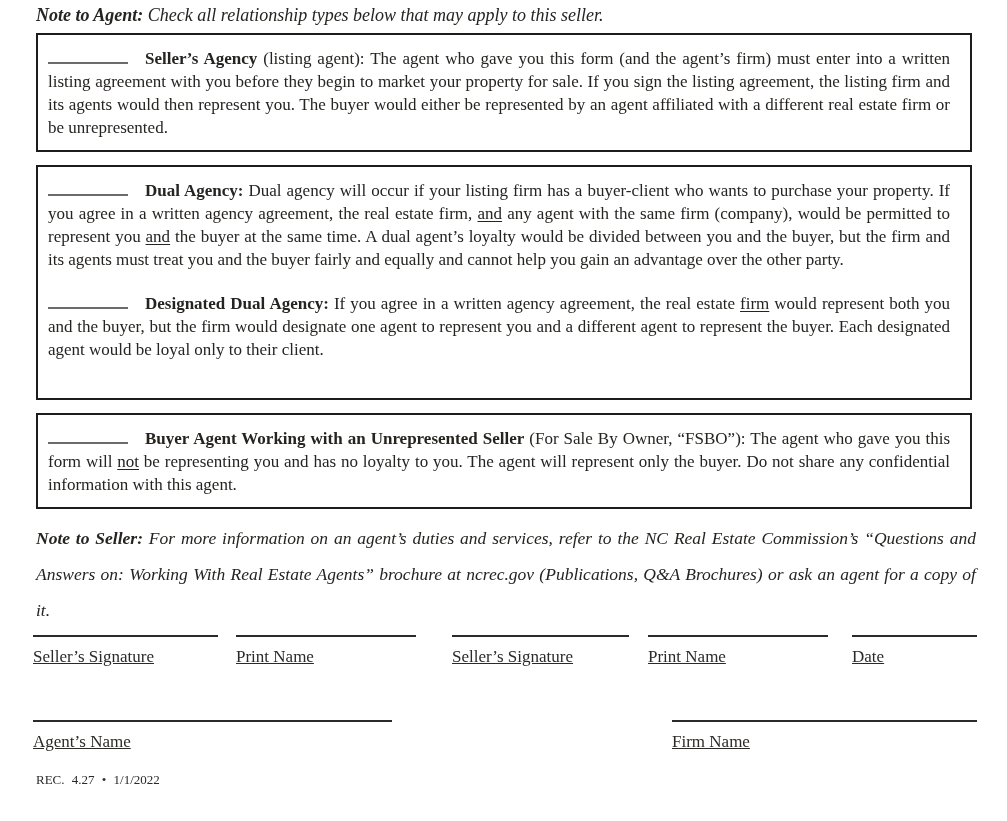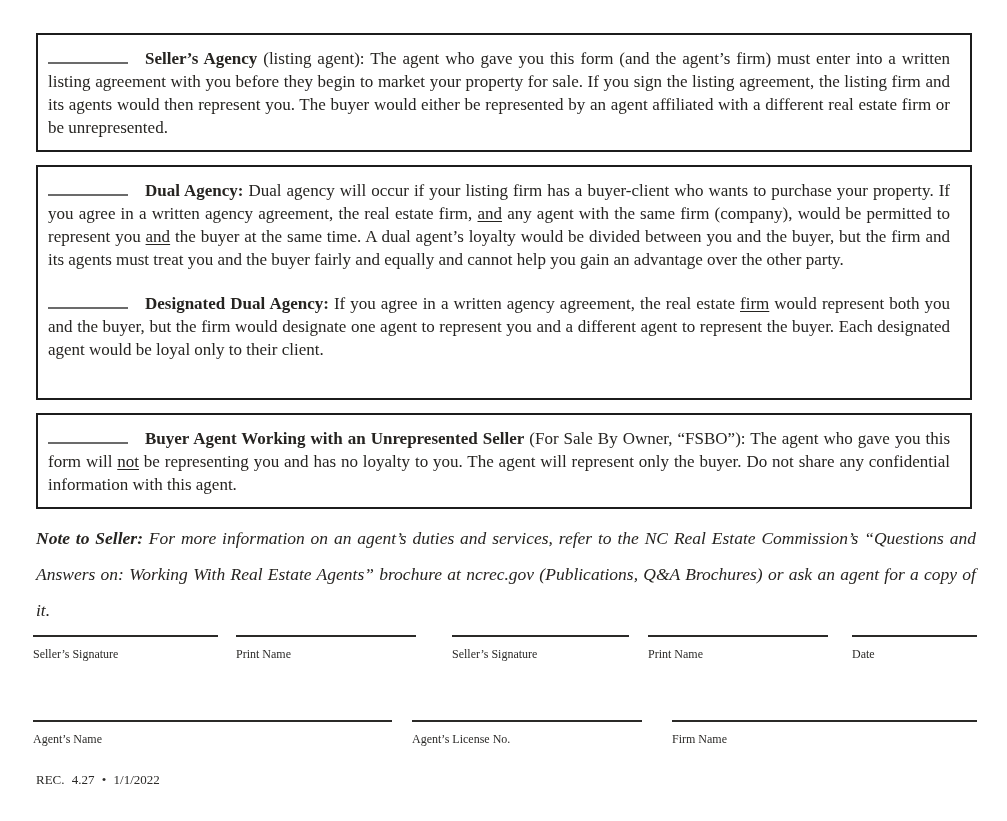--- a/index.html
+++ b/index.html
@@ -28,31 +28,35 @@
     display:inline-block; width:80px; height:2px;
     border-bottom:2px solid #6b6b6b; margin-right:17px; vertical-align:baseline;
   }
   .note-seller {
     position:absolute; left:36px; top:520px; width:940px;
     font-size:17.5px; font-style:italic; line-height:36px; text-align:justify;
   }
   .note-seller .note-label { font-weight:bold; }
   .sig-cell { position:absolute; }
   .sig-line { height:2px; background:#2b2a28; width:100%; }
-  .sig-label { display:block; padding-top:10px; font-size:12px; color:#2b2a28; white-space:nowrap; }
+  .sig-label { display:block; padding-top:10px; font-size:17px; color:#2b2a28; white-space:nowrap;text-decoration:underline; }
   .footer {
     position:absolute; left:36px; top:772px; font-size:13px;
     word-spacing:4px; color:#2b2a28;
   }
 </style>
 </head>
 <body>
 
 <div class="page">
 
+  <div class="note-line">
+    <span class="note-label">Note to Agent:</span>
+    <span>Check all relationship types below that may apply to this seller.</span>
+  </div>
 
   <div class="box" id="box1">
     <div class="para"><span class="blank"></span><b>Seller’s Agency</b><span> (listing agent): The agent who gave you this form (and the agent’s firm) must enter into a written listing agreement with you before they begin to market your property for sale. If you sign the listing agreement, the listing firm and its agents would then represent you. The buyer would either be represented by an agent affiliated with a different real estate firm or be unrepresented.</span></div>
   </div>
 
   <div class="box" id="box2">
     <div class="para"><span class="blank"></span><b>Dual Agency:</b><span> Dual agency will occur if your listing firm has a buyer-client who wants to purchase your property. If you agree in a written agency agreement, the real estate firm, </span><u>and</u><span> any agent with the same firm (company), would be permitted to represent you </span><u>and</u><span> the buyer at the same time. A dual agent’s loyalty would be divided between you and the buyer, but the firm and its agents must treat you and the buyer fairly and equally and cannot help you gain an advantage over the other party.</span></div>
     <div class="para"><span class="blank"></span><b>Designated Dual Agency:</b><span> If you agree in a written agency agreement, the real estate </span><u>firm</u><span> would represent both you and the buyer, but the firm would designate one agent to represent you and a different agent to represent the buyer. Each designated agent would be loyal only to their client.</span></div>
   </div>
 
@@ -83,24 +87,20 @@
   </div>
   <div class="sig-cell" style="left:852px; top:635px; width:125px">
     <div class="sig-line"></div>
     <span class="sig-label">Date</span>
   </div>
 
   <div class="sig-cell" style="left:33px; top:720px; width:359px">
     <div class="sig-line"></div>
     <span class="sig-label">Agent’s Name</span>
   </div>
-  <div class="sig-cell" style="left:412px; top:720px; width:230px">
-    <div class="sig-line"></div>
-    <span class="sig-label">Agent’s License No.</span>
-  </div>
   <div class="sig-cell" style="left:672px; top:720px; width:305px">
     <div class="sig-line"></div>
     <span class="sig-label">Firm Name</span>
   </div>
 
   <div class="footer">REC. 4.27 • 1/1/2022</div>
 
 </div>
 
 </body></html>

